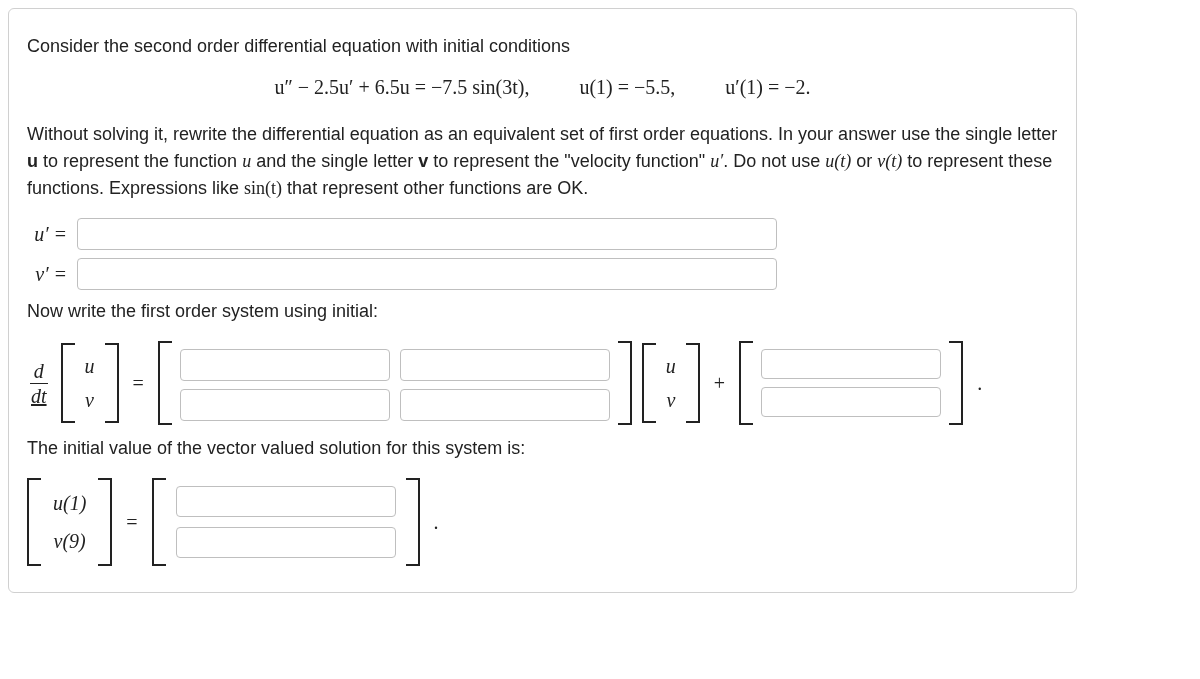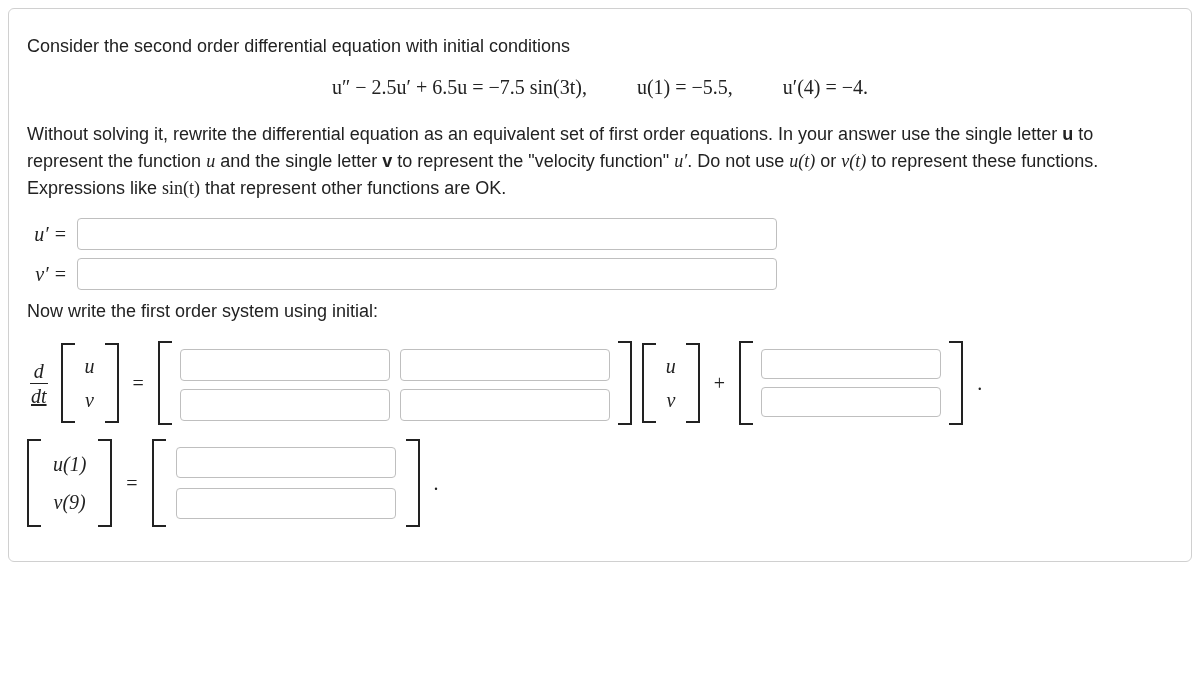--- a/index.html
+++ b/index.html
@@ -7,22 +7,22 @@
     margin: 0;
     padding: 8px;
     font-family: Arial, Helvetica, sans-serif;
     font-size: 18px;
     color: #222;
     background: #fff;
   }
   .panel {
     border: 1px solid #d0d0d0;
     border-radius: 6px;
-    padding: 16px 18px 28px 18px;
-    width: 1184px;
+    padding: 16px 18px 20px 18px;
+    width: 1069px;
   }
   .para { margin: 8px 0 16px 0; line-height: 1.5; }
   .eqline {
     text-align: center;
     margin: 14px 0 22px 0;
     font-family: "Times New Roman", Times, serif;
     font-size: 20px;
   }
   .eqline .gap { display: inline-block; width: 40px; }
   .mi { font-style: italic; font-family: "Times New Roman", Times, serif; }
@@ -163,21 +163,21 @@
 
 <div class="panel">
 
   <div class="para">Consider the second order differential equation with initial conditions</div>
 
   <div class="eqline">
     <span class="math">u″ − 2.5u′ + 6.5u = −7.5 sin(3t),</span>
     <span class="gap"></span>
     <span class="math">u(1) = −5.5,</span>
     <span class="gap"></span>
-    <span class="math">u′(4) = −4.</span>
+    <span class="math">u′(1) = −2.</span>
   </div>
 
   <div class="para">
     <span>Without solving it, rewrite the differential equation as an equivalent set of first order equations. In your answer use the single letter </span><b>u</b><span> to represent the function </span><span class="mi">u</span><span> and the single letter </span><b>v</b><span> to represent the "velocity function" </span><span class="mi">u′</span><span>. Do not use </span><span class="mi">u(t)</span><span> or </span><span class="mi">v(t)</span><span> to represent these functions. Expressions like </span><span class="math">sin(t)</span><span> that represent other functions are OK.</span>
   </div>
 
   <div class="eqrow">
     <div class="lhs mi">u′ =</div>
     <input type="text" style="">
   </div>
@@ -232,20 +232,21 @@
       <span class="col">
         <input type="text" style="">
         <input type="text" style="">
       </span>
       <span class="bracket right"></span>
     </span>
 
     <span class="period">.</span>
   </div>
 
+  <div class="para">The initial value of the vector valued solution for this system is:</div>
 
   <div class="ivline">
     <span class="ivvec">
       <span class="bracket left"></span>
       <span class="col">
         <span class="mi">u(1)</span>
         <span class="mi">v(9)</span>
       </span>
       <span class="bracket right"></span>
     </span>

